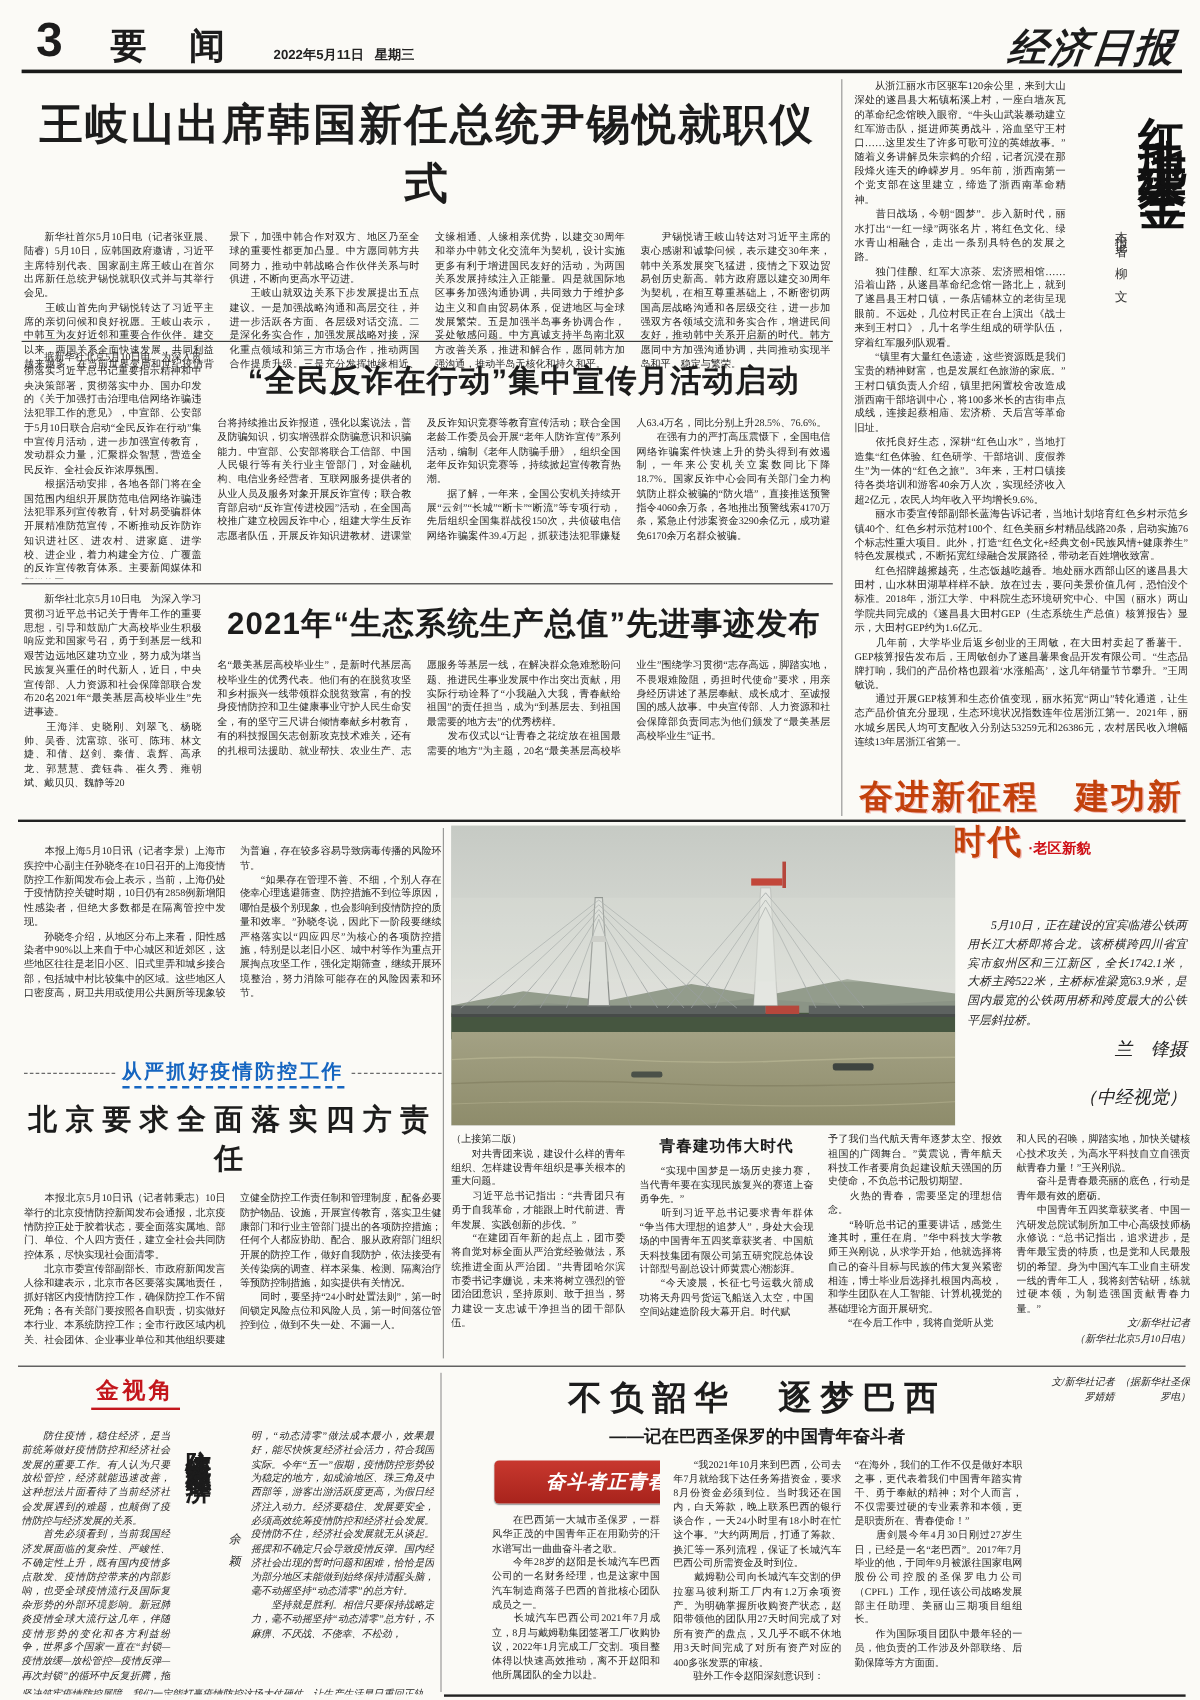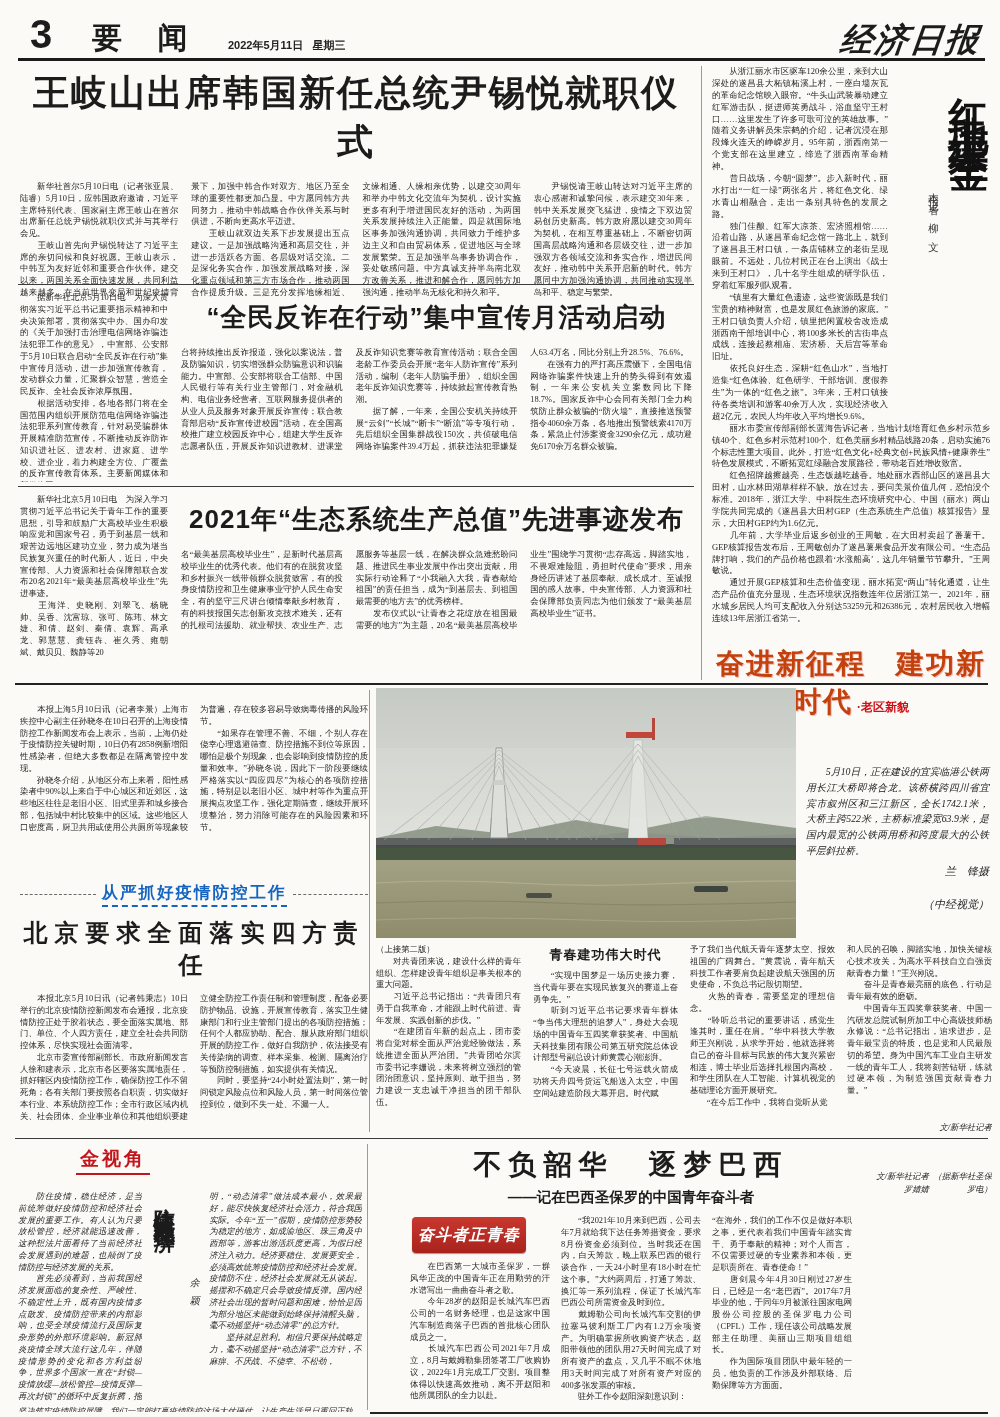--- a/index.html
+++ b/index.html
@@ -35,26 +35,26 @@
   .banner-sub{font-size:12px;font-weight:700;color:#cf0f16;}
   
   .kicker{display:flex;align-items:center;gap:6px;}
   .kicker:before,.kicker:after{content:"";flex:1;border-top:1.5px dashed #6a6a6a;}
   .kicker-text{font-size:16.5px;font-weight:700;color:#1565c0;letter-spacing:2px;border-bottom:2px dashed #1565c0;padding-bottom:1px;}
   .h-beijing{font-size:24px;font-weight:700;letter-spacing:7px;text-align:center;}
   
   .photo{position:absolute;left:376px;top:688px;width:420px;height:250px;overflow:hidden;background:#c8ccc6;}
   .caption{position:absolute;left:806px;top:748px;width:183px;font-size:9.8px;line-height:1.62;
            font-style:italic;text-align:justify;white-space:pre-line;color:#222;}
-  .caption-credit{text-align:right;font-style:italic;font-size:11px;line-height:1.6;color:#222;}
+  .caption-credit{text-align:right;font-style:italic;font-size:15px;line-height:1.6;color:#222;}
   
   .youth{display:flex;gap:12px;}
   .ycol{width:145px;flex:none;overflow:hidden;}
   .ysubhead{font-size:13px;font-weight:700;text-align:center;margin:2px 0 6px 0;letter-spacing:1px;}
-  .ycredit{text-align:right;font-style:italic;font-size:8.4px;line-height:1.5;margin-top:25px;}
+  .ycredit{text-align:right;font-style:italic;font-size:8.4px;line-height:1.5;}
   
   .jin{position:absolute;left:18px;top:1146px;width:344px;height:266px;overflow:hidden;}
   .jin-label{font-size:19px;font-weight:700;color:#c3161c;border-bottom:2.5px solid #c3161c;
              display:inline-block;margin-left:58px;letter-spacing:3px;padding:0 4px 1px;}
   .jin-row{display:flex;margin-top:16px;height:212px;}
   .jin-col{font-style:italic;overflow:hidden;}
   .jin-left{width:124px;flex:none;}
   .jin-vtitle{writing-mode:vertical-rl;font-size:21px;font-weight:700;letter-spacing:2.5px;line-height:1.2;
               font-family:"Liberation Sans","DejaVu Sans",sans-serif;margin:0 10px;}
   .jin-author{writing-mode:vertical-rl;font-size:10px;letter-spacing:4px;color:#333;margin-top:78px;margin-right:8px;font-style:italic;}
@@ -63,42 +63,42 @@
   
   .brazil{position:absolute;left:374px;top:1146px;width:618px;height:264px;display:flex;gap:12px;overflow:hidden;}
   .brazil-main{flex:1;min-width:0;margin-left:36px;}
   .brazil-headline{font-size:28px;font-weight:700;letter-spacing:7px;text-align:center;}
   .brazil-subtitle{font-size:14.5px;font-weight:700;text-align:center;margin:4px 0 8px;}
   .brazil-cols{display:flex;gap:11px;}
   .bcol{flex:1;min-width:0;overflow:hidden;}
   .badge{width:114px;height:36px;margin:2px 0 8px 2px;background:linear-gradient(180deg,#c8382e,#a8231c);
          border-radius:4px;color:#fff;font-size:16px;font-weight:700;font-style:italic;
          display:flex;align-items:center;justify-content:center;letter-spacing:1px;
-         font-family:"Liberation Sans","DejaVu Sans",sans-serif;box-shadow:0 1px 1px #999;}
+         font-family:"Liberation Sans","DejaVu Sans",sans-serif;box-shadow:0 1px 1px #999;padding-left:37px;}
   .brazil-right{width:128px;flex:none;display:flex;overflow:hidden;}
 </style>
 </head>
 <body>
 
 <div class="page">
 
   <div class="abs" style="left:30px;top:12px;">
     <span class="pagenum sans">3</span>
   </div>
   <div class="abs section-name" style="left:92px;top:18px;">要 闻</div>
   <div class="abs dateline sans" style="left:228px;top:38px;">
     <span>2022年5月11日</span>&nbsp;&nbsp;
     <span>星期三</span>
   </div>
   <div class="abs masthead" style="right:20px;top:18px;">经济日报</div>
   <div class="hrule" style="left:18px;top:58px;width:967px;height:2.5px;background:#1a1a1a;"></div>
 
   <div class="vrule" style="left:701px;top:66px;height:614px;"></div>
 
-  <div class="abs" style="left:20px;top:69px;width:672px;">
+  <div class="abs" style="left:20px;top:80px;width:672px;">
     <div class="h-main sans">王岐山出席韩国新任总统尹锡悦就职仪式</div>
     <div class="body-text cols-4" style="margin-top:14px;height:148px;overflow:hidden;">　　新华社首尔5月10日电（记者张亚晨、陆睿）5月10日，应韩国政府邀请，习近平主席特别代表、国家副主席王岐山在首尔出席新任总统尹锡悦就职仪式并与其举行会见。
 　　王岐山首先向尹锡悦转达了习近平主席的亲切问候和良好祝愿。王岐山表示，中韩互为友好近邻和重要合作伙伴。建交以来，两国关系全面快速发展，共同利益越来越多。在当前世界变局和世纪疫情背景下，加强中韩合作对双方、地区乃至全球的重要性都更加凸显。中方愿同韩方共同努力，推动中韩战略合作伙伴关系与时俱进，不断向更高水平迈进。
 　　王岐山就双边关系下步发展提出五点建议。一是加强战略沟通和高层交往，并进一步活跃各方面、各层级对话交流。二是深化务实合作，加强发展战略对接，深化重点领域和第三方市场合作，推动两国合作提质升级。三是充分发挥地缘相近、文缘相通、人缘相亲优势，以建交30周年和举办中韩文化交流年为契机，设计实施更多有利于增进国民友好的活动，为两国关系发展持续注入正能量。四是就国际地区事务加强沟通协调，共同致力于维护多边主义和自由贸易体系，促进地区与全球发展繁荣。五是加强半岛事务协调合作，妥处敏感问题。中方真诚支持半岛南北双方改善关系，推进和解合作，愿同韩方加强沟通，推动半岛无核化和持久和平。
 　　尹锡悦请王岐山转达对习近平主席的衷心感谢和诚挚问候，表示建交30年来，韩中关系发展突飞猛进，疫情之下双边贸易创历史新高。韩方政府愿以建交30周年为契机，在相互尊重基础上，不断密切两国高层战略沟通和各层级交往，进一步加强双方各领域交流和务实合作，增进民间友好，推动韩中关系开启新的时代。韩方愿同中方加强沟通协调，共同推动实现半岛和平、稳定与繁荣。</div>
   </div>
   <div class="hrule" style="left:18px;top:284px;width:676px;"></div>
 
   <div class="abs boxed-article" style="left:20px;top:292px;width:672px;height:190px;">
     <div class="lead-col body-text">　　据新华社北京5月10日电　为深入贯彻落实习近平总书记重要指示精神和中央决策部署，贯彻落实中办、国办印发的《关于加强打击治理电信网络诈骗违法犯罪工作的意见》，中宣部、公安部于5月10日联合启动“全民反诈在行动”集中宣传月活动，进一步加强宣传教育，发动群众力量，汇聚群众智慧，营造全民反诈、全社会反诈浓厚氛围。

